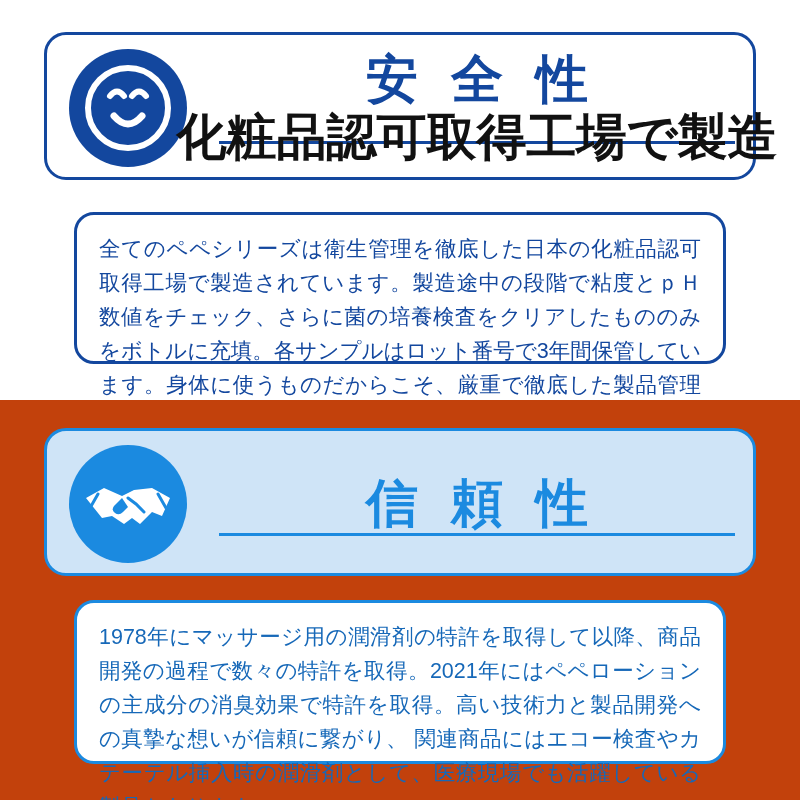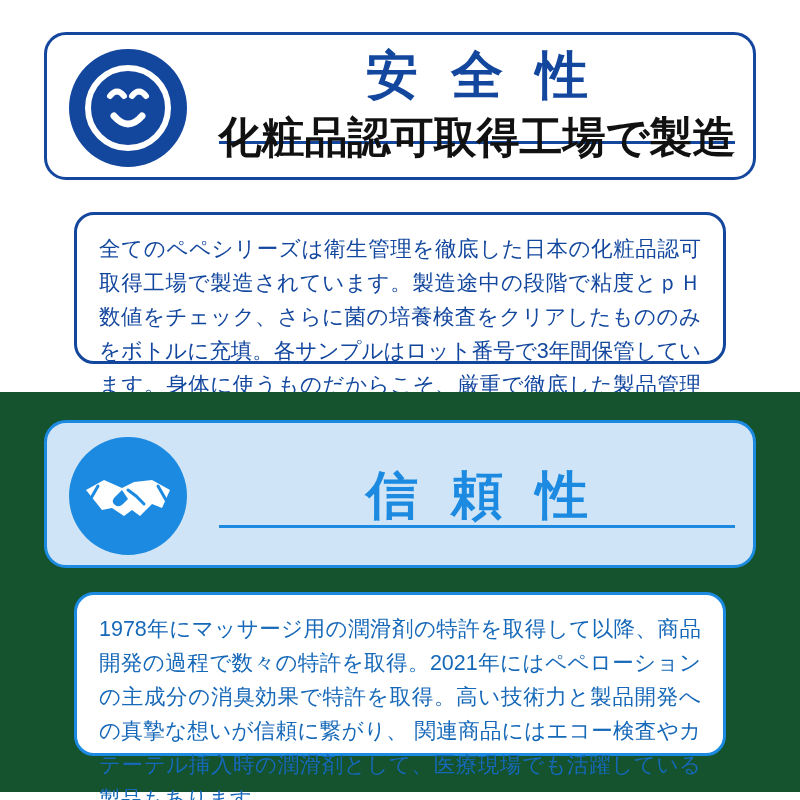--- a/index.html
+++ b/index.html
@@ -25,23 +25,23 @@
     left: 0;
     width: 800px;
     box-sizing: border-box;
   }
   .panel-safety {
     top: 0;
     height: 400px;
     background: #ffffff;
   }
   .panel-trust {
-    top: 392px;
+    top: 400px;
     height: 400px;
-    background: #14532d;
+    background: #c2410c;
   }
 
   
   .header-band {
     position: absolute;
     left: 44px;
     width: 712px;
     height: 148px;
     border-radius: 22px;
     box-sizing: border-box;
@@ -91,25 +91,25 @@
     text-align: center;
     margin: 0 0 2px 0;
     padding-left: 10px;
   }
   .title-safety { color: #13479e; }
   .title-trust  { color: #1b8ae0; }
 
   .header-sub {
     font-family: "Liberation Serif", serif;
     font-weight: bold;
-    font-size: 43px;
+    font-size: 50px;
     line-height: 1.1;
     color: #111111;
     text-align: center;
-    margin: 8px;
+    margin: 0;
     white-space: nowrap;
   }
 
   .divider-rule {
     position: absolute;
     left: 172px;
     width: 516px;
     height: 3px;
   }
   .rule-safety { top: 106px; background: #13479e; }

